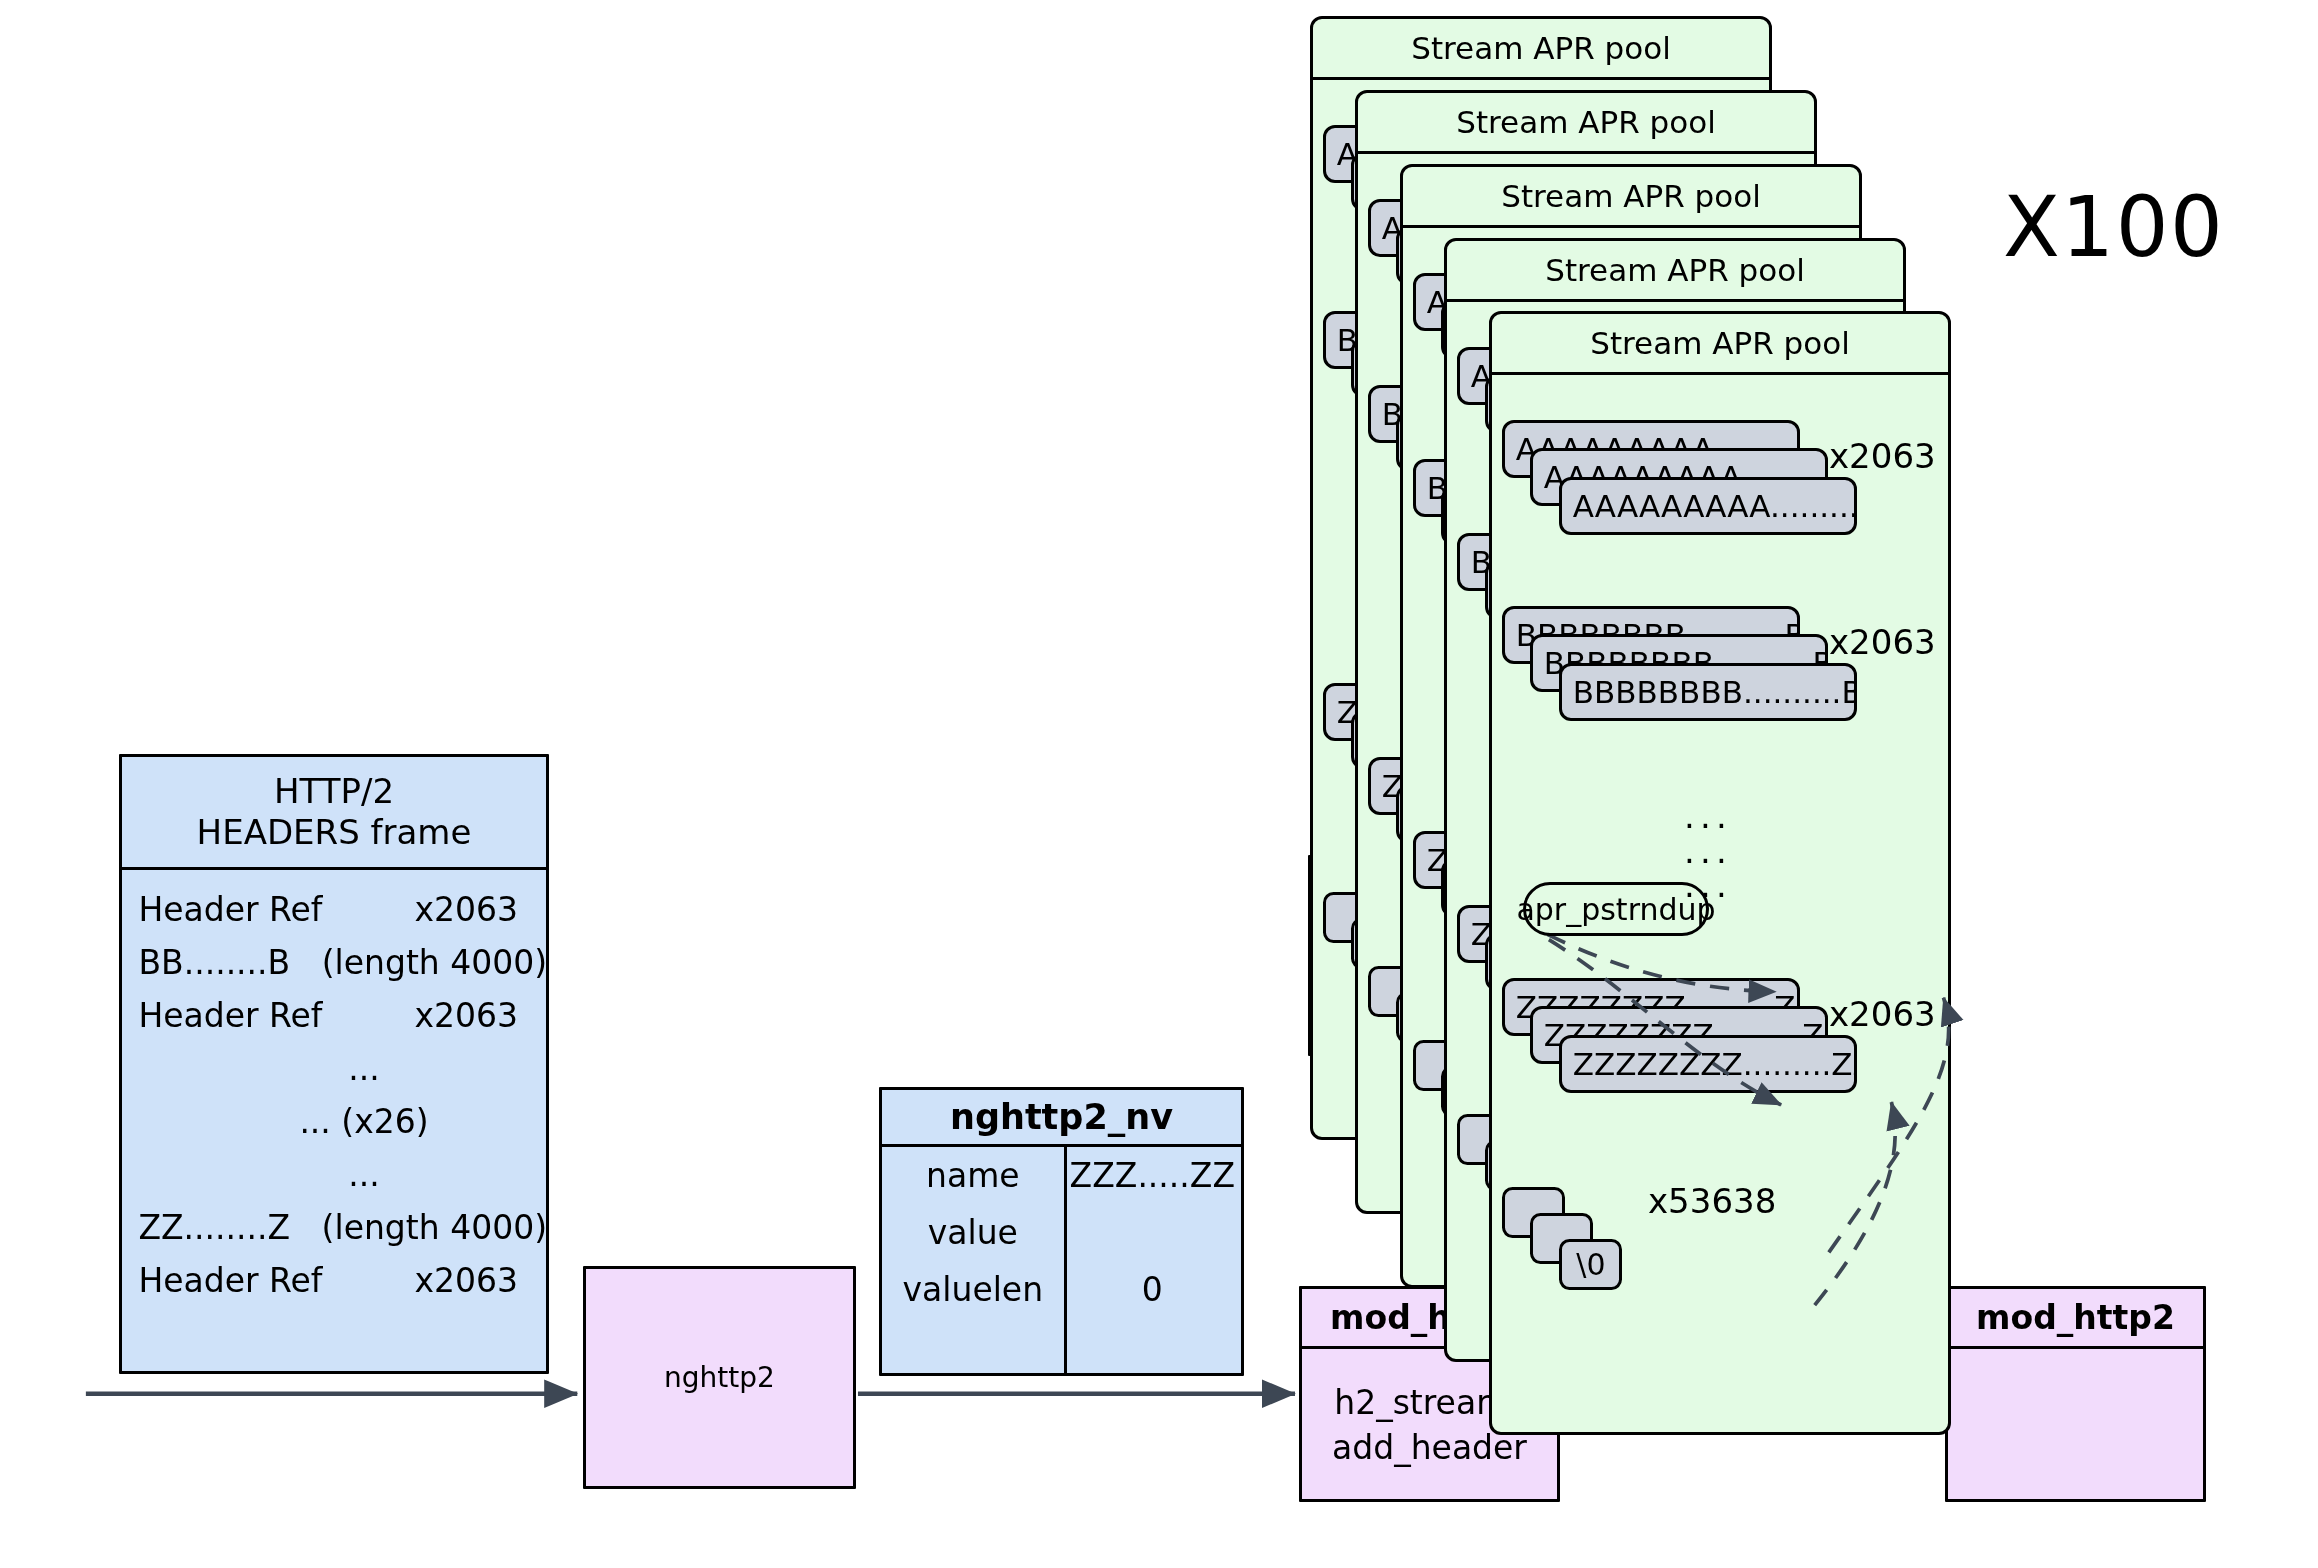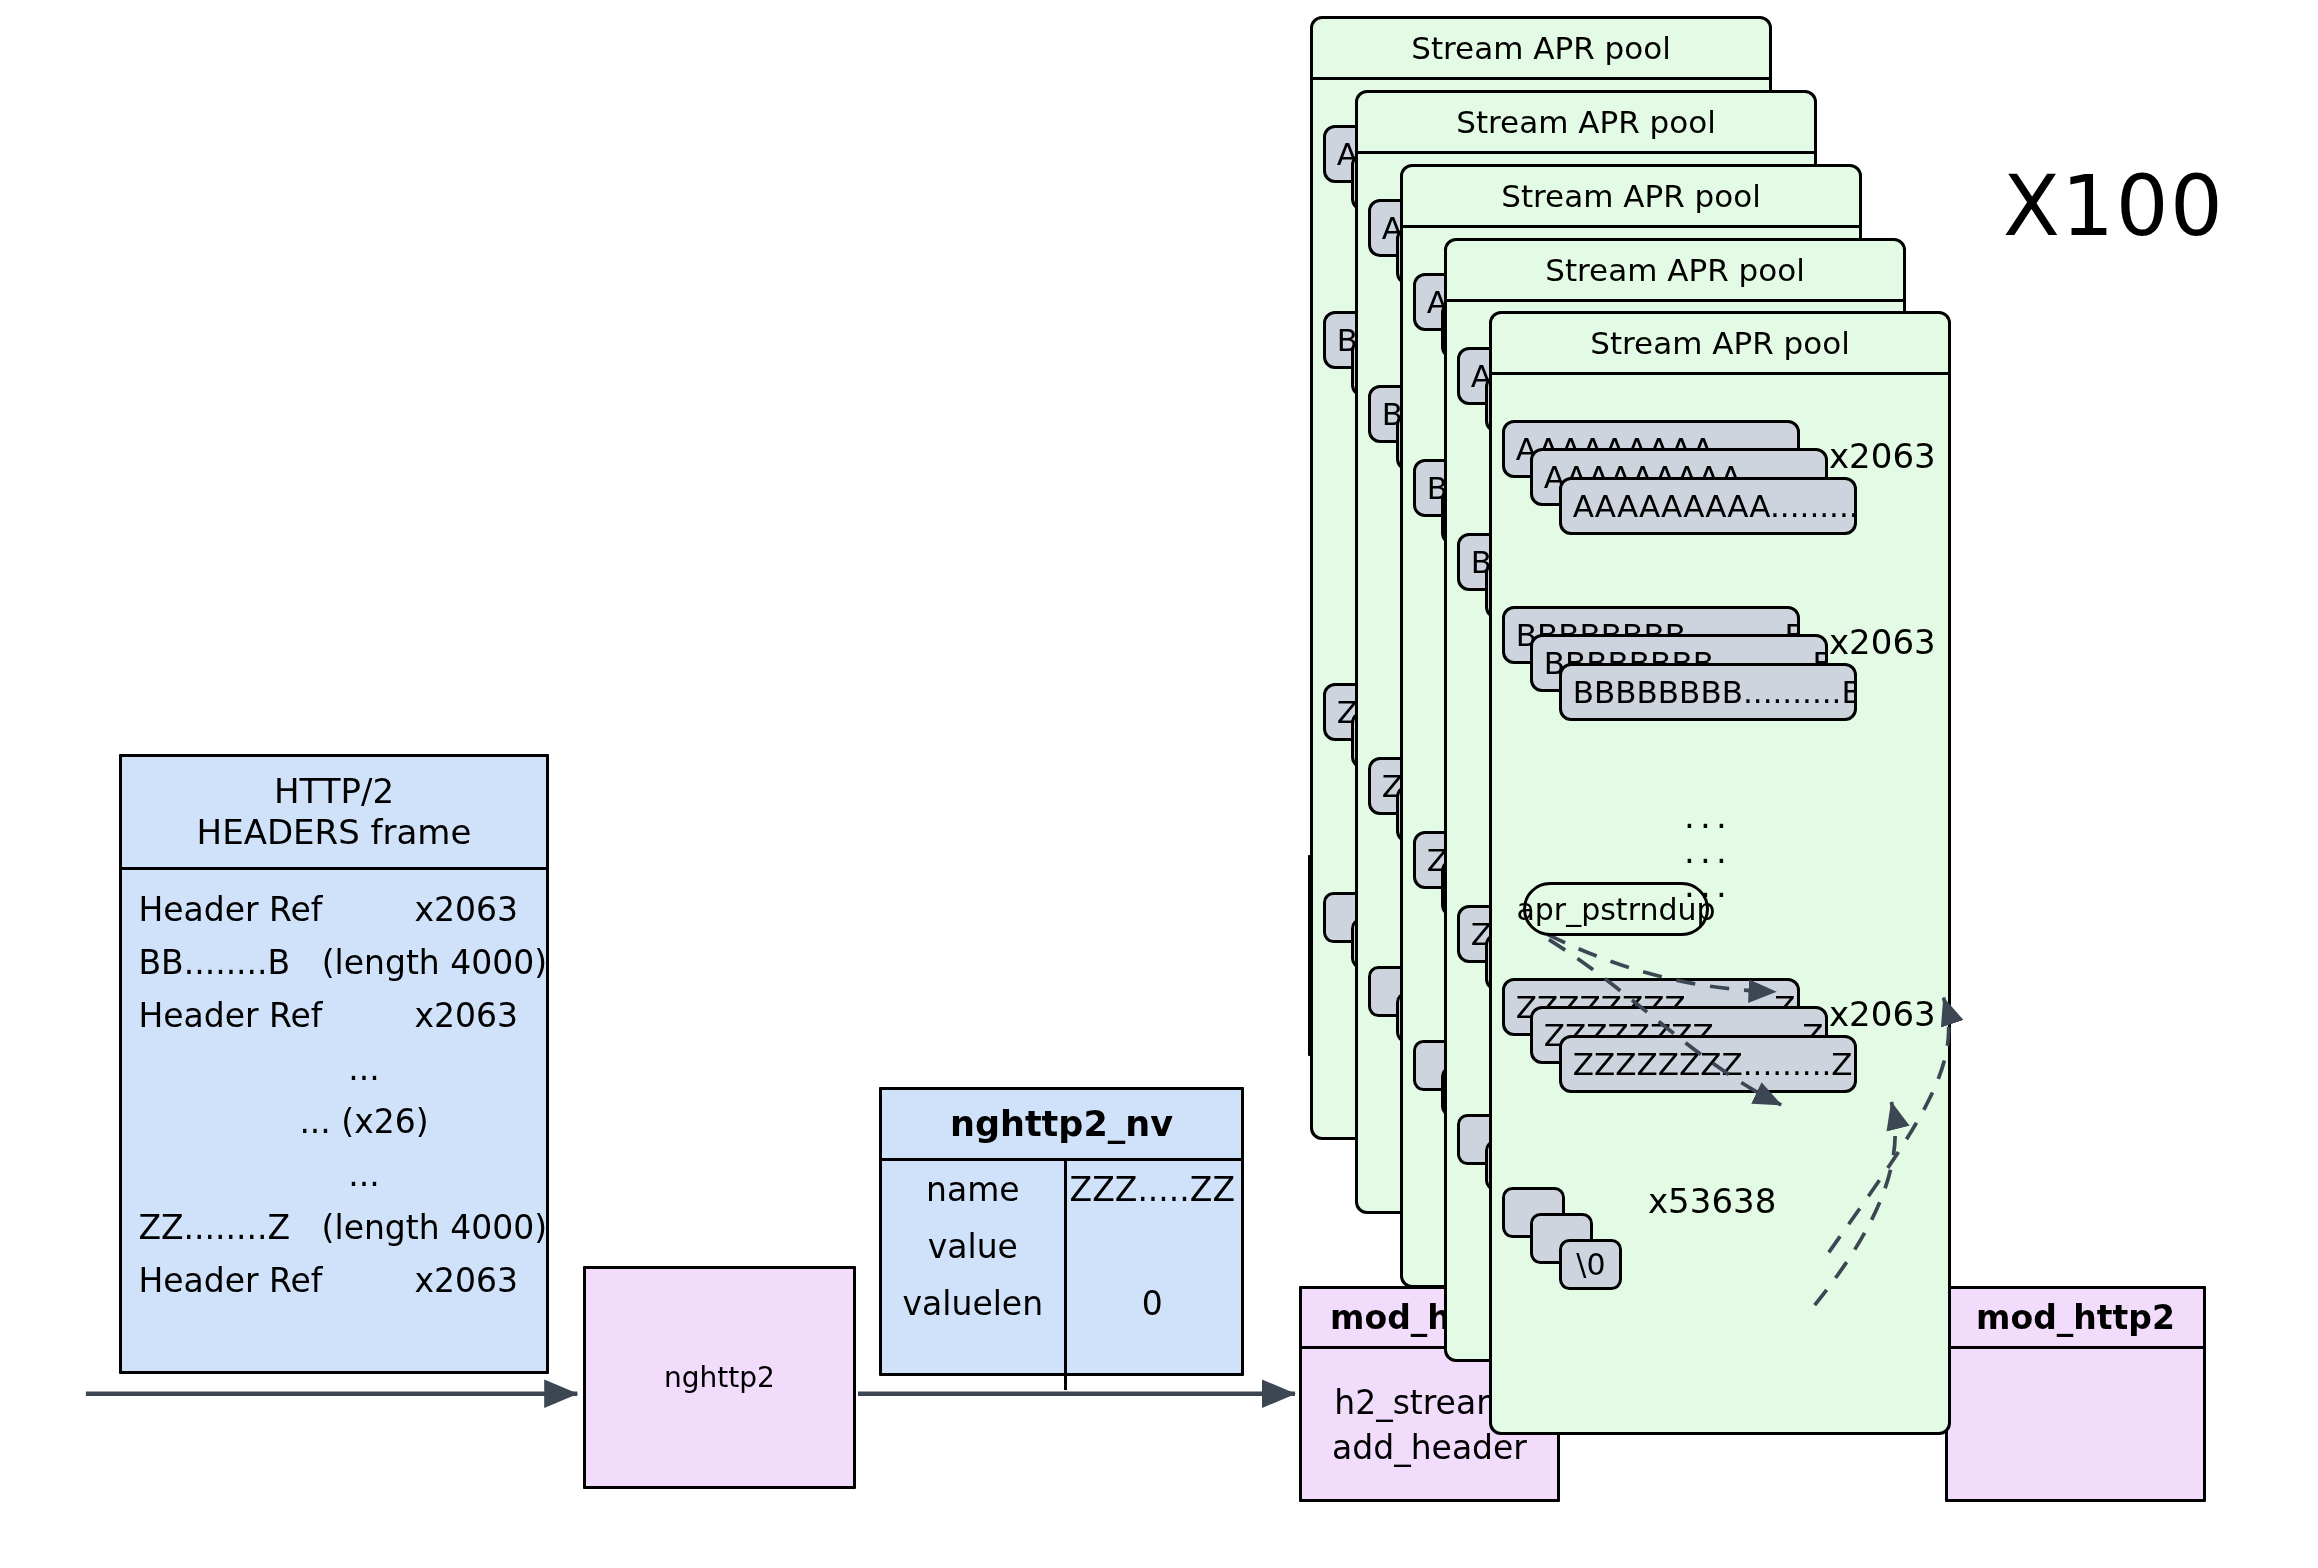--- a/index.html
+++ b/index.html
@@ -24,21 +24,21 @@
   #frame .dots{font-size:33px;height:53px;display:flex;align-items:center;
                justify-content:center;padding-left:60px;}
 
   
   #nghttp2{left:583px;top:1266px;width:273px;height:223px;}
   #nghttp2 .lbl{position:absolute;left:0;right:0;top:0;bottom:0;
                 display:flex;align-items:center;justify-content:center;font-size:28px;}
 
   
   #nv{left:879px;top:1087px;width:365px;height:289px;}
-  #nv .hdr{height:71px;font-size:35px;font-weight:bold;}
+  #nv .hdr{height:57px;font-size:35px;font-weight:bold;}
   #nv .grid{position:relative;height:229px;}
   #nv .vsep{position:absolute;left:50.6%;top:0;bottom:0;width:3.7px;background:#000;}
   #nv .r{display:flex;height:57px;}
   #nv .r>div{display:flex;align-items:center;justify-content:center;font-size:33px;}
   #nv .r>div:first-child{width:50.6%;}
   #nv .r>div:last-child{width:49.4%;}
 
   
   #req{left:1308px;top:855px;width:237px;height:201px;}
   #req .hdr{height:60px;font-size:33px;font-weight:bold;}
@@ -87,21 +87,21 @@
   .card.w{width:298px;height:58px;}
   .mult{position:absolute;font-size:34px;}
   .vdots{position:absolute;font-size:34px;letter-spacing:5.2px;line-height:1.02;
          text-align:center;}
   .nulgrp{position:absolute;}
   .nulcard{position:absolute;box-sizing:border-box;border:3.7px solid #000;
            border-radius:10.4px;background:#ced4de;width:63px;height:51px;
            display:flex;align-items:center;justify-content:center;font-size:30px;}
 
   
-  #x100{position:absolute;left:2003px;top:158px;font-size:83px;
+  #x100{position:absolute;left:2003px;top:179px;font-size:83px;
         letter-spacing:1.5px;}
 
   
   #pill{position:absolute;left:1523px;top:882px;width:186px;height:54px;
         box-sizing:border-box;border:3px solid #000;border-radius:30px;
         background:transparent;display:flex;align-items:center;
         justify-content:center;font-size:30px;z-index:60;}
 
   svg.ov{position:absolute;left:0;top:0;width:2319px;height:1568px;
          pointer-events:none;}

